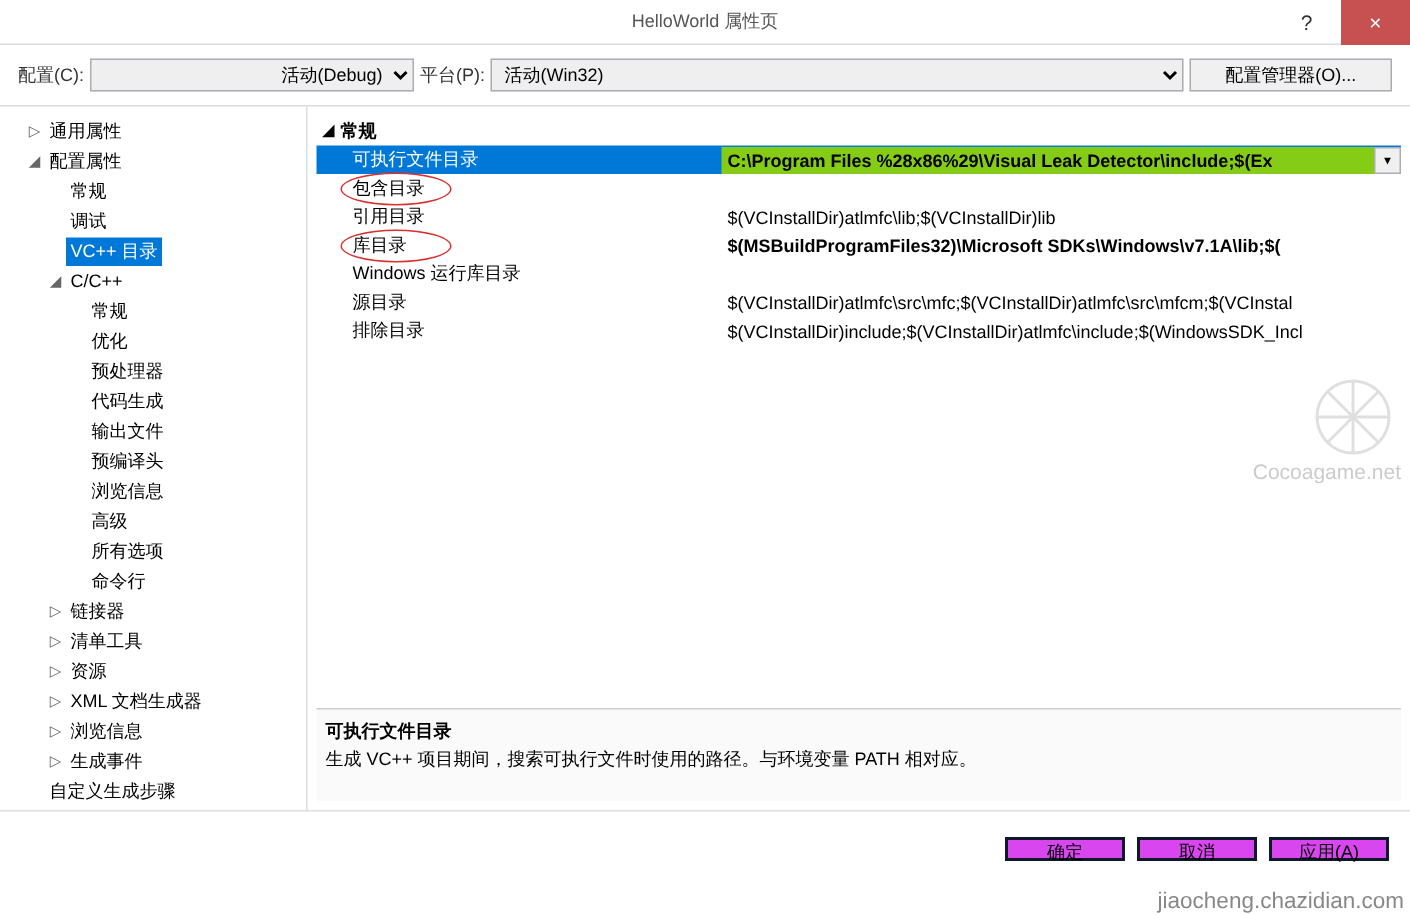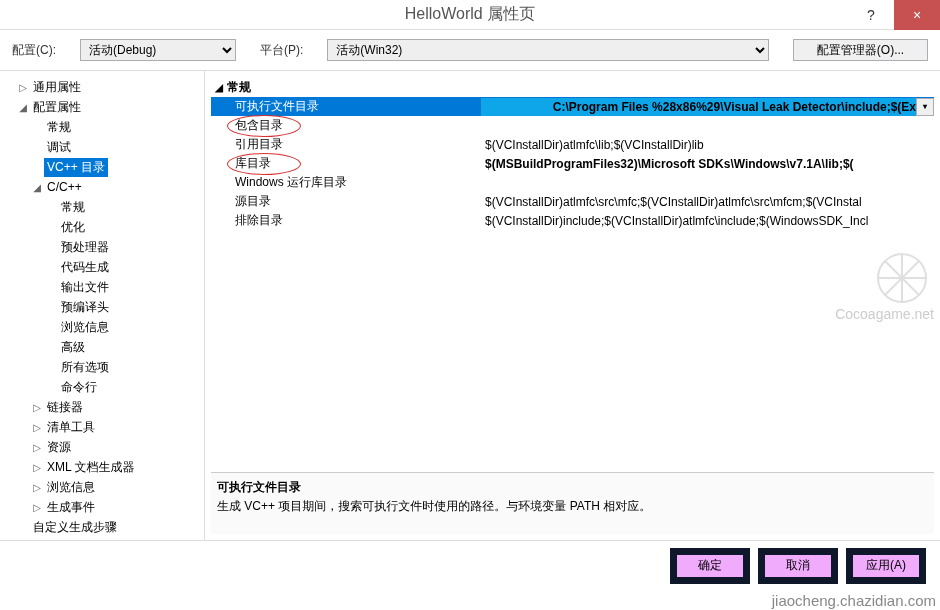--- a/index.html
+++ b/index.html
@@ -1,27 +1,27 @@
 <!DOCTYPE html>
 <html><head>
   <meta charset="utf-8">
   <style>
     * { box-sizing: border-box; margin: 0; padding: 0; font-family: "Microsoft YaHei", "Segoe UI", sans-serif; }
     body { width: 940px; height: 610px; background: #fff; overflow: hidden; }
     
     .titlebar { height: 30px; background: #fff; border-bottom: 1px solid #ddd; display: flex; align-items: center; justify-content: center; position: relative; }
-    .titlebar .title { font-size: 16px; color: #555; }
+    .titlebar .title { font-size: 12px; color: #555; }
     .titlebar .controls { position: absolute; right: 0; top: 0; display: flex; height: 30px; }
     .titlebar .help-btn { width: 46px; height: 30px; display: flex; align-items: center; justify-content: center; font-size: 14px; color: #333; }
     .titlebar .close-btn { width: 46px; height: 30px; background: #C75050; color: #fff; display: flex; align-items: center; justify-content: center; font-size: 14px; }
     
-    .toolbar { height: 40px; padding: 8px 12px; display: flex; align-items: center; gap: 24px; font-size: 12px; }
+    .toolbar { height: 40px; padding: 8px 12px; display: flex; align-items: center; gap: 4px; font-size: 12px; }
     .toolbar label { color: #333; }
     .toolbar select { height: 22px; border: 1px solid #abadb3; font-size: 12px; padding: 0 4px; }
-    .toolbar .config-select { width: 156px; }
+    .toolbar .config-select { width: 216px; text-align: right; }
     .toolbar .platform-select { flex: 1; }
     .toolbar .config-mgr-btn { height: 22px; width: 135px; border: 1px solid #abadb3; background: #f0f0f0; font-size: 12px; }
     
     .main { display: flex; height: 470px; border-top: 1px solid #ddd; }
     
     .tree-panel { width: 205px; border-right: 1px solid #ddd; padding: 6px 4px; overflow-y: auto; font-size: 12px; }
     .tree-item { display: flex; align-items: center; height: 20px; cursor: default; white-space: nowrap; }
     .tree-item .arrow { width: 14px; text-align: center; color: #666; font-size: 10px; }
     .tree-item .label { padding: 1px 3px; }
     .tree-item.selected .label { background: #0078D7; color: #fff; }
@@ -31,31 +31,31 @@
     
     .right-panel { flex: 1; display: flex; flex-direction: column; }
     
     .props { flex: 1; padding: 6px; overflow: hidden; font-size: 12px; position: relative; }
     .props-header { display: flex; align-items: center; height: 20px; font-weight: bold; }
     .props-header .arrow { width: 16px; text-align: center; font-size: 10px; }
     .prop-row { display: flex; height: 19px; align-items: center; }
     .prop-row .name { width: 270px; padding-left: 24px; white-space: nowrap; position: relative; }
     .prop-row .value { flex: 1; white-space: nowrap; overflow: hidden; padding-left: 4px; }
     .prop-row.selected { background: #0078D7; color: #fff; }
-    .prop-row.selected .value { background: #0ea5e9; color: #000; display: flex; align-items: center; text-align: right; }
+    .prop-row.selected .value { background: #84cc16; color: #000; display: flex; align-items: center; }
     .prop-row.selected .value .text { flex: 1; overflow: hidden; }
     .prop-row.selected .value .dd { width: 18px; height: 18px; border: 1px solid #abadb3; background: #f0f0f0; display: flex; align-items: center; justify-content: center; font-size: 8px; }
     .prop-row.bold .value { font-weight: bold; }
     .red-circle { position: absolute; border: 1.5px solid #d93030; border-radius: 50%; width: 74px; height: 22px; left: 16px; top: -2px; pointer-events: none; }
     
     .desc-panel { height: 62px; border-top: 1px solid #ccc; margin: 0 6px 6px 6px; padding: 6px; font-size: 12px; background: #fafafa; }
     .desc-panel .desc-title { font-weight: bold; margin-bottom: 2px; }
     
     .footer { height: 50px; padding: 10px 14px; display: flex; align-items: center; justify-content: flex-end; gap: 8px; border-top: 1px solid #ddd; }
-    .footer button { width: 80px; height: 36px; border: 7px solid #0f172a; background: #f0abfc; font-size: 12px; }
+    .footer button { width: 80px; height: 16px; border: 2px solid #0f172a; background: #d946ef; font-size: 12px; }
     
     .watermark { position: absolute; right: 12px; bottom: 168px; width: 52px; height: 52px; opacity: 0.3; }
     .watermark svg { width: 52px; height: 52px; }
     .watermark-text { position: absolute; right: 6px; bottom: 150px; font-size: 14px; color: #aaa; opacity: 0.6; }
     .watermark-bottom { position: absolute; right: 4px; bottom: 1px; font-size: 15px; color: #555; opacity: 0.7; }
   </style>
 </head>
 <body>
 
 <div class="titlebar">

